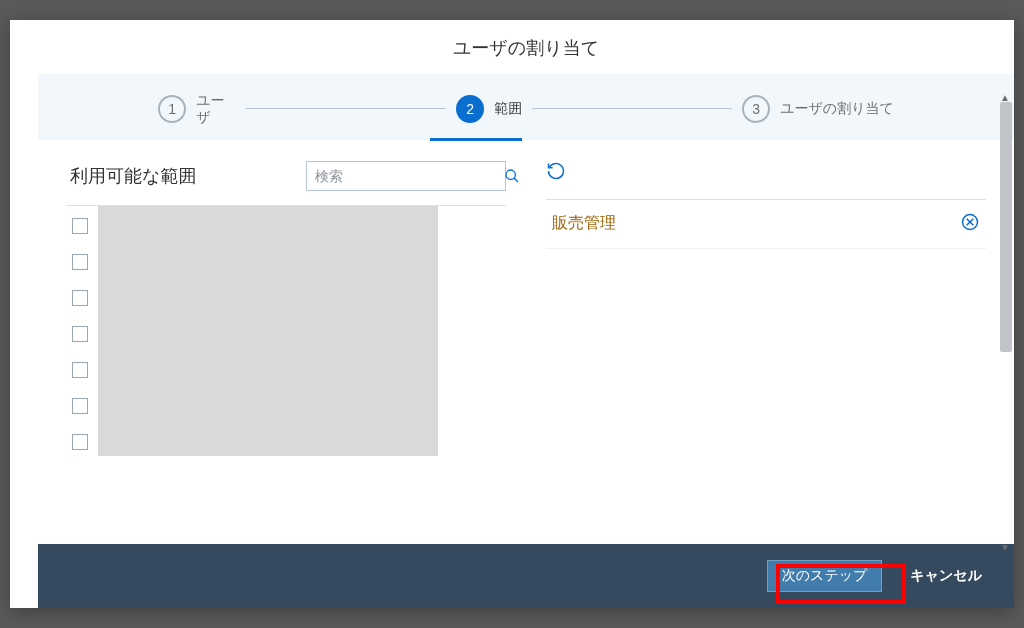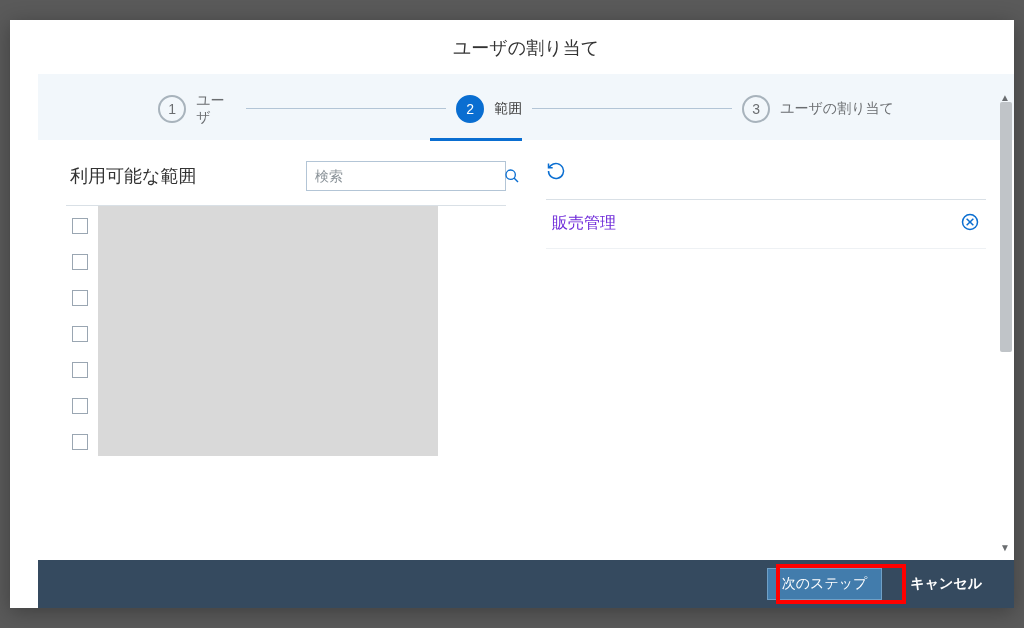--- a/index.html
+++ b/index.html
@@ -152,26 +152,26 @@
   .selected-header-icon svg { stroke: #0a6ed1; fill: none; }
   .selected-row {
     display: flex;
     align-items: center;
     justify-content: space-between;
     padding: 12px 6px;
     border-bottom: 1px solid #eef1f4;
   }
   .selected-row span:first-child {
     font-size: 16px;
-    color: #6d28d9;
+    color: #a16207;
   }
   .remove-icon svg { stroke: #0a6ed1; fill: none; }
   .footer {
     background: #354a5f;
-    height: 48px;
+    height: 64px;
     display: flex;
     align-items: center;
     justify-content: flex-end;
     padding: 0 18px;
     gap: 14px;
   }
   .btn {
     height: 32px;
     padding: 0 14px;
     font-size: 14px;

